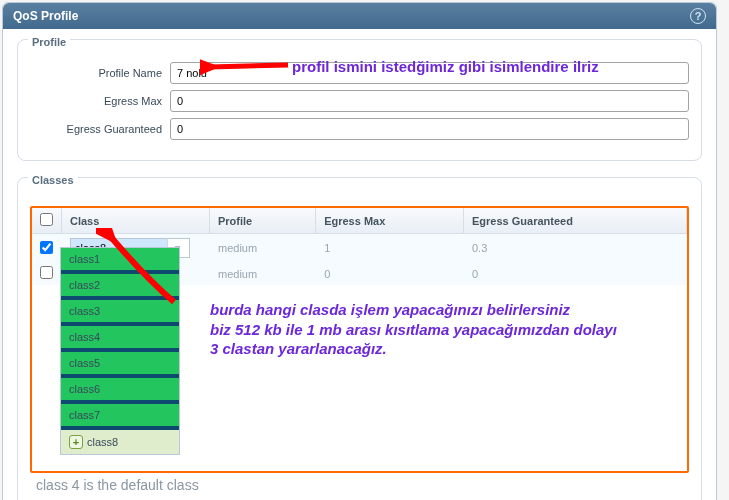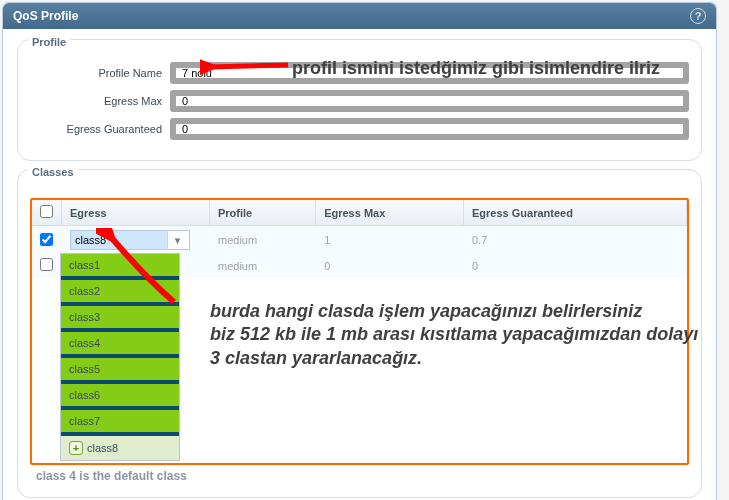--- a/index.html
+++ b/index.html
@@ -1,45 +1,45 @@
 <!DOCTYPE html>
 <html><head>
   <meta charset="utf-8">
   <style>
     * { box-sizing: border-box; margin: 0; padding: 0; font-family: Arial, Helvetica, sans-serif; }
     body { background: #f5f5f5; width: 729px; height: 500px; overflow: hidden; position: relative; }
     .dialog { width: 715px; background: #fff; border: 1px solid #b8cadc; border-radius: 6px; overflow: visible; margin: 2px; }
     .titlebar { background: linear-gradient(#5a7fa0, #416a8e); color: #fff; font-weight: bold; font-size: 12px; padding: 5px 10px; display: flex; justify-content: space-between; align-items: center; border-radius: 6px 6px 0 0; gap: 32px; }
     .help-icon { width: 16px; height: 16px; border: 1.5px solid #cfe3f2; border-radius: 50%; display: flex; align-items: center; justify-content: center; color: #cfe3f2; font-size: 11px; font-weight: bold; cursor: pointer; }
     .body { padding: 10px 14px 12px; }
-    .fieldset { border: 1px solid #d6dde6; border-radius: 13px; padding: 10px 12px 14px; margin-bottom: 8px; position: relative; }
+    .fieldset { border: 1px solid #d6dde6; border-radius: 8px; padding: 10px 12px 14px; margin-bottom: 16px; position: relative; }
     .fieldset-legend { position: relative; top: -18px; background: #fff; padding: 0 4px; color: #5a6e80; font-size: 11px; font-weight: bold; display: inline-block; margin-left: -2px; }
     .fieldset > .row:first-of-type { margin-top: -6px; }
     .row { display: flex; align-items: center; margin-bottom: 6px; }
     .row label { width: 140px; text-align: right; font-size: 11px; color: #3a4a5a; padding-right: 8px; }
-    .row input[type=text] { flex: 1; height: 22px; border: 6px solid #a3a3a3; border-radius: 3px; padding: 0 6px; font-size: 11px; background: #fff; }
+    .row input[type=text] { flex: 1; height: 22px; border: 1px solid #a3a3a3; border-radius: 3px; padding: 0 6px; font-size: 11px; background: #fff; }
     .classes-fieldset { padding-bottom: 12px; }
     .table-wrap { border: 2px solid #ff6a00; border-radius: 2px; position: relative; }
     table.grid { width: 100%; border-collapse: collapse; font-size: 11px; }
     table.grid th { background: linear-gradient(#f8fafc, #e8eef5); color: #46545f; text-align: left; font-weight: bold; padding: 5px 8px; border-right: 1px solid #d6dee6; border-bottom: 1px solid #d6dee6; }
     table.grid th.chk { width: 26px; text-align: center; }
     table.grid td { padding: 4px 8px; color: #9aa5af; border-right: 1px solid transparent; }
     table.grid tr.data-row td { background: #f6fbff; }
     td.chk { width: 26px; text-align: center; }
     .class-combo { display: inline-flex; align-items: center; width: 120px; height: 20px; border: 1px solid #b9c7d6; background: #fff; }
     .class-combo input { border: none; width: 96px; height: 18px; font-size: 11px; padding: 0 4px; color: #000; outline: none; background: #cfe6ff; }
     .class-combo .dd { width: 20px; height: 20px; display: flex; align-items: center; justify-content: center; color: #6b7c8c; border-left: 1px solid #cdd7e1; cursor: pointer; }
-    .dropdown { position: absolute; left: 28px; top: 53px; width: 120px; border: 1px solid #b9c7d6; background: #84cc16; z-index: 10; }
+    .dropdown { position: absolute; left: 28px; top: 39px; width: 120px; border: 1px solid #b9c7d6; background: #22c55e; z-index: 10; }
     .dropdown .item { padding: 5px 8px; font-size: 11px; color: #3a4a5a; border-top: 4px solid #0c4a6e; cursor: pointer; }
     .dropdown .item:first-child { border-top: none; }
     .dropdown .item.sel { background: #dfedcd; }
     .dropdown .addrow { display: flex; align-items: center; gap: 4px; }
     .plus-badge { width: 14px; height: 14px; border: 1px solid #7aa23b; border-radius: 3px; display: flex; align-items: center; justify-content: center; color: #5a8a1e; font-weight: bold; font-size: 11px; background: #eef6e4; }
-    .hint { font-size: 12px; color: #8a96a1; padding: 4px 6px 2px; font-weight: bold; }
-    .ann { position: absolute; color: #404040; font-weight: bold; font-size: 18px; pointer-events: none; z-index: 50; }
+    .hint { font-size: 14px; color: #8a96a1; padding: 4px 6px 2px; }
+    .ann { position: absolute; color: #6d28d9; font-weight: bold; font-size: 15px; pointer-events: none; z-index: 50; }
     .ann-line { line-height: 1.3; font-style: italic; }
     .arrow-svg { position: absolute; pointer-events: none; z-index: 49; }
   </style>
 </head>
 <body>
 
 <div class="dialog">
   <div class="titlebar">
     <span>QoS Profile</span>
     <span class="help-icon">?</span>
@@ -65,38 +65,38 @@
     </div>
 
     <div class="fieldset classes-fieldset">
       <span class="fieldset-legend">Classes</span>
 
       <div class="table-wrap">
         <table class="grid">
           <thead>
             <tr>
               <th class="chk"><input type="checkbox" style=""></th>
-              <th style="width:148px">Egress</th>
+              <th style="width:148px">Class</th>
               <th>Profile</th>
               <th>Egress Max</th>
               <th>Egress Guaranteed</th>
             </tr>
           </thead>
           <tbody>
             <tr class="data-row">
               <td class="chk"><input type="checkbox" checked="" style=""></td>
               <td>
                 <span class="class-combo">
                   <input type="text" value="class8" style="">
                   <span class="dd">▾</span>
                 </span>
               </td>
               <td>medium</td>
               <td>1</td>
-              <td>0.7</td>
+              <td>0.3</td>
             </tr>
             <tr class="data-row">
               <td class="chk"><input type="checkbox" style=""></td>
               <td></td>
               <td>medium</td>
               <td>0</td>
               <td>0</td>
             </tr>
           </tbody>
         </table>

